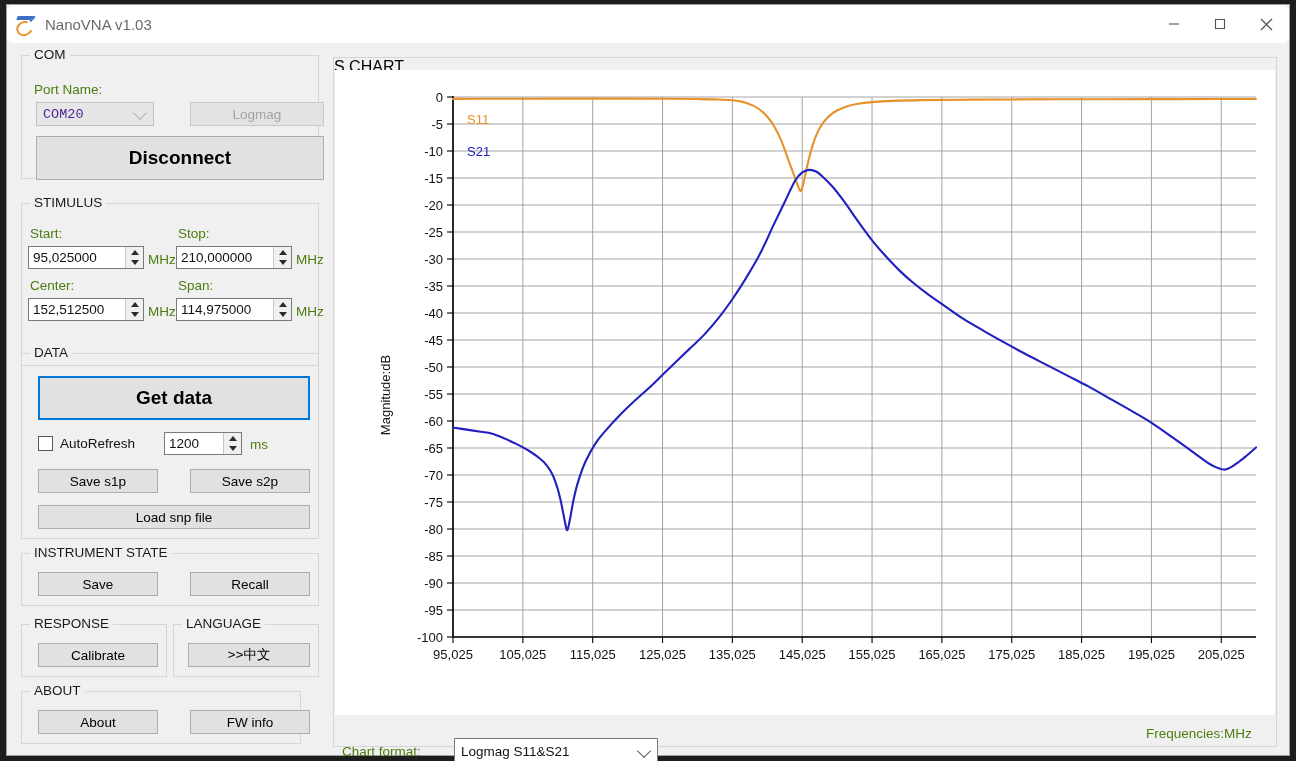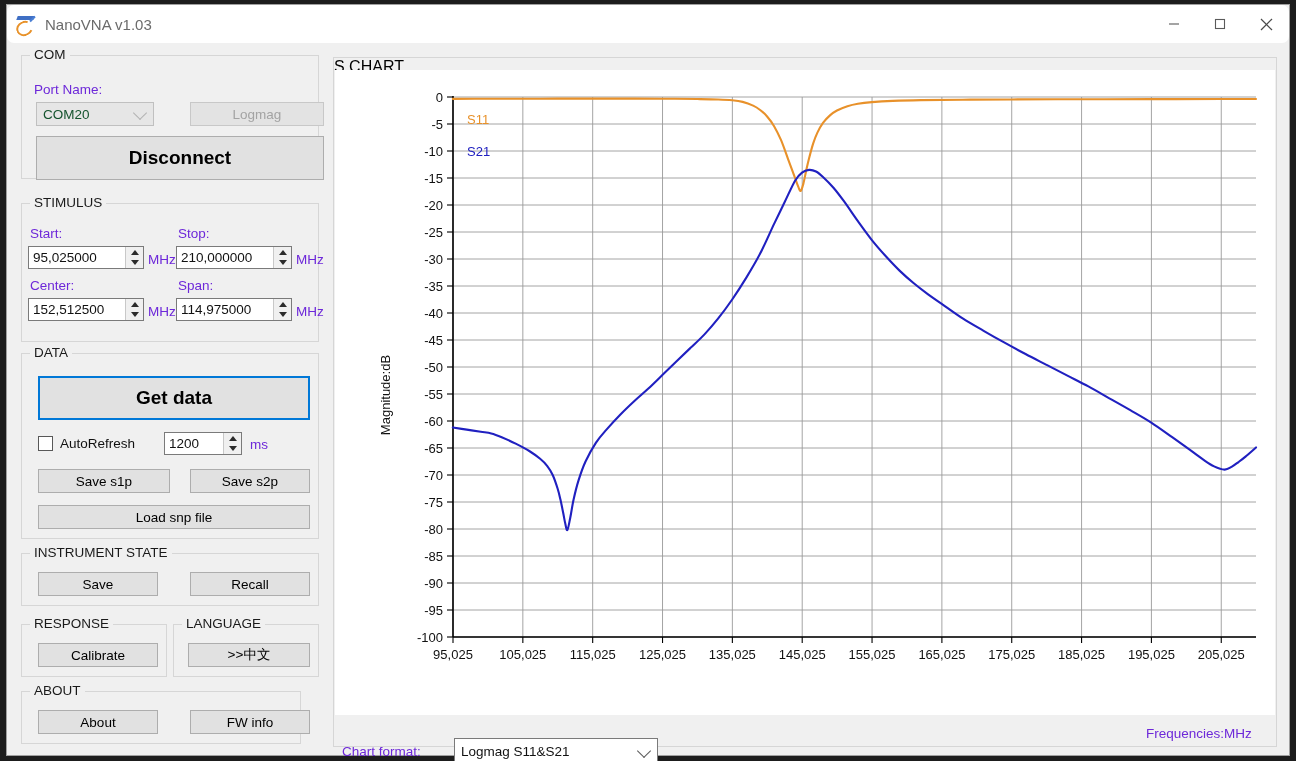--- a/index.html
+++ b/index.html
@@ -86,21 +86,21 @@
     background: #f0f0f0;
     padding: 0 4px;
     font-size: 13.5px;
     color: #1a1a1a;
     white-space: nowrap;
   }
 
   .lbl {
     position: absolute;
     font-size: 13.5px;
-    color: #6d28d9;
+    color: #4d7c0f;
     white-space: nowrap;
   }
 
   
   .btn {
     position: absolute;
     background: #e1e1e1;
     border: 1px solid #adadad;
     box-sizing: border-box;
     font-family: "Liberation Sans", sans-serif;
@@ -118,21 +118,21 @@
     position: absolute;
     background: #ffffff;
     border: 1px solid #7a7a7a;
     box-sizing: border-box;
     font-size: 13.5px;
     color: #111;
     display: flex; align-items: center;
     padding-left: 6px;
     cursor: default;
   }
-  .combo.disabled { background: #e6e6e6; border-color: #c0c0c0; color: #14532d; }
+  .combo.disabled { background: #e6e6e6; border-color: #c0c0c0; color: #4c1d95; font-family: Liberation Mono, monospace; }
   .combo .arrow {
     position: absolute; right: 8px; top: 50%;
     width: 9px; height: 9px;
     margin-top: -6px;
     border-left: 1.4px solid #5b5b5b;
     border-bottom: 1.4px solid #5b5b5b;
     transform: rotate(-45deg);
   }
   .combo.disabled .arrow { border-color: #b3b3b3; }
 
@@ -278,21 +278,21 @@
 
       <div class="btn disabled" style="left:168px; top:46px; width:134px; height:24px;">
         <span>Logmag</span>
       </div>
 
       <div class="btn big" style="left:14px; top:80px; width:288px; height:44px;">
         <span>Disconnect</span>
       </div>
     </div>
 
-    <div class="group" style="left:14px; top:160px; width:298px; height:139px;">
+    <div class="group" style="left:14px; top:160px; width:298px; height:163px;">
       <span class="legend">STIMULUS</span>
 
       <span class="lbl" style="left:8px; top:22px;">Start:</span>
       <div class="spin" style="left:6px; top:42px; width:116px; height:23px;">
         <span class="val">95,025000</span>
         <div class="spinbtns">
           <div>
               <span class="up"></span>
             </div>
             <div>
@@ -363,21 +363,21 @@
           <div>
               <span class="up"></span>
             </div>
             <div>
               <span class="dn"></span>
             </div>
         </div>
       </div>
       <span class="lbl" style="left:228px; top:83px;">ms</span>
 
-      <div class="btn" style="left:16px; top:115px; width:132px; height:24px;text-align:center;">
+      <div class="btn" style="left:16px; top:115px; width:120px; height:24px;text-align:center;">
         <span>Save s1p</span>
       </div>
       <div class="btn" style="left:168px; top:115px; width:120px; height:24px;">
         <span>Save s2p</span>
       </div>
       <div class="btn" style="left:16px; top:151px; width:272px; height:24px;">
         <span>Load snp file</span>
       </div>
     </div>
 

